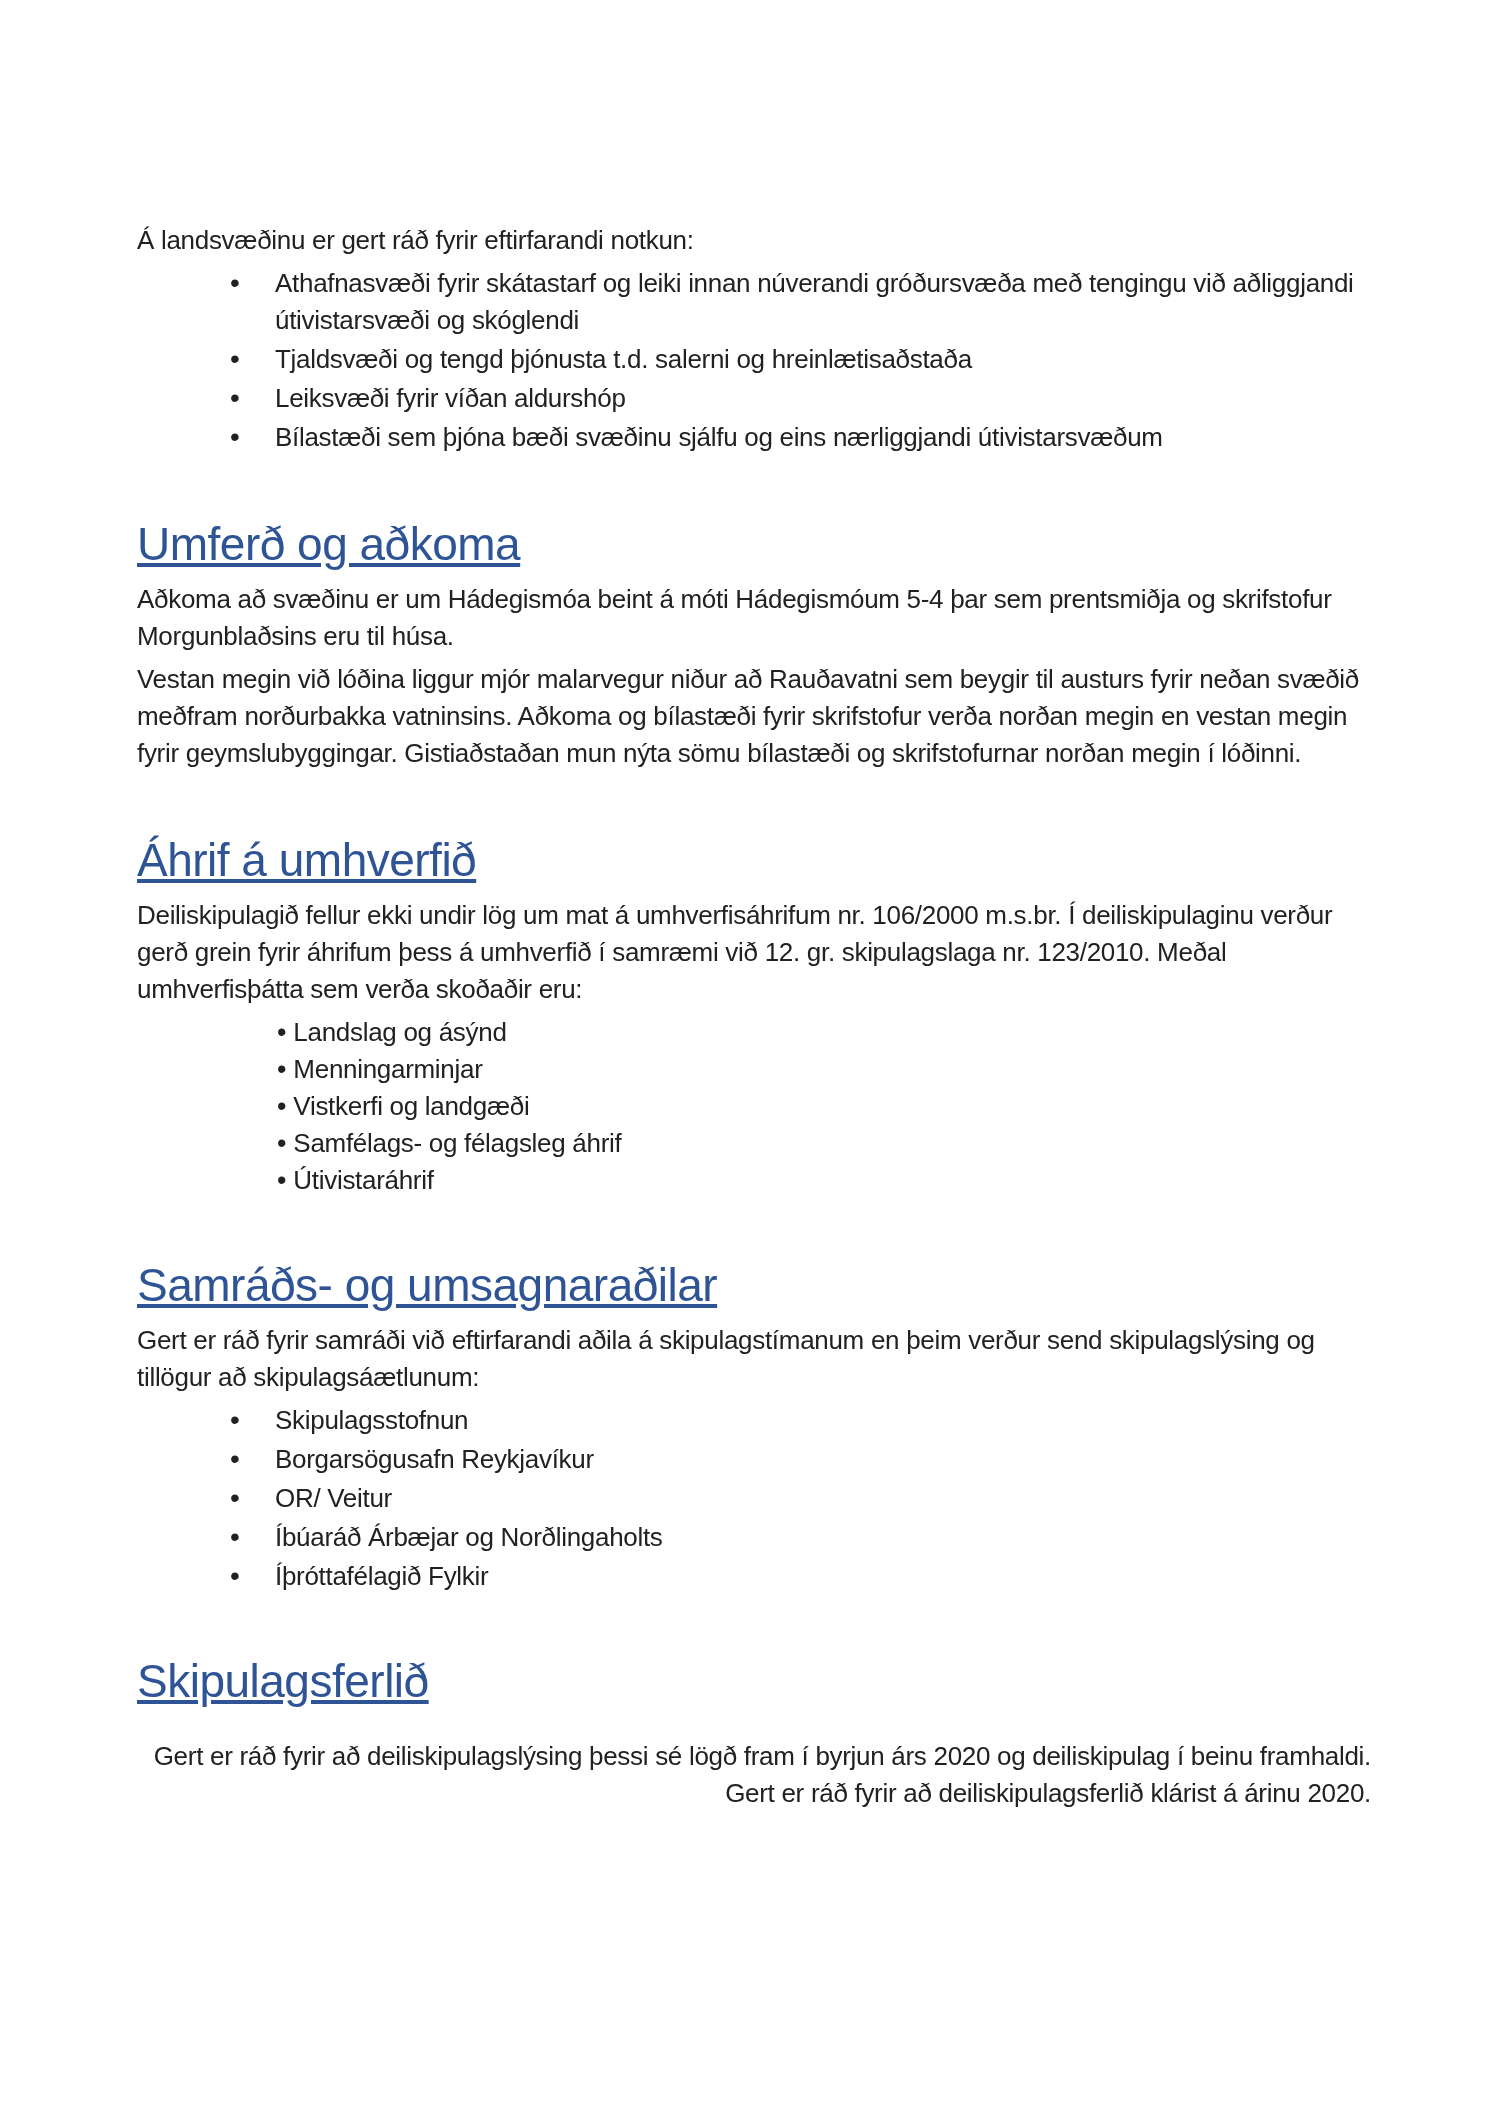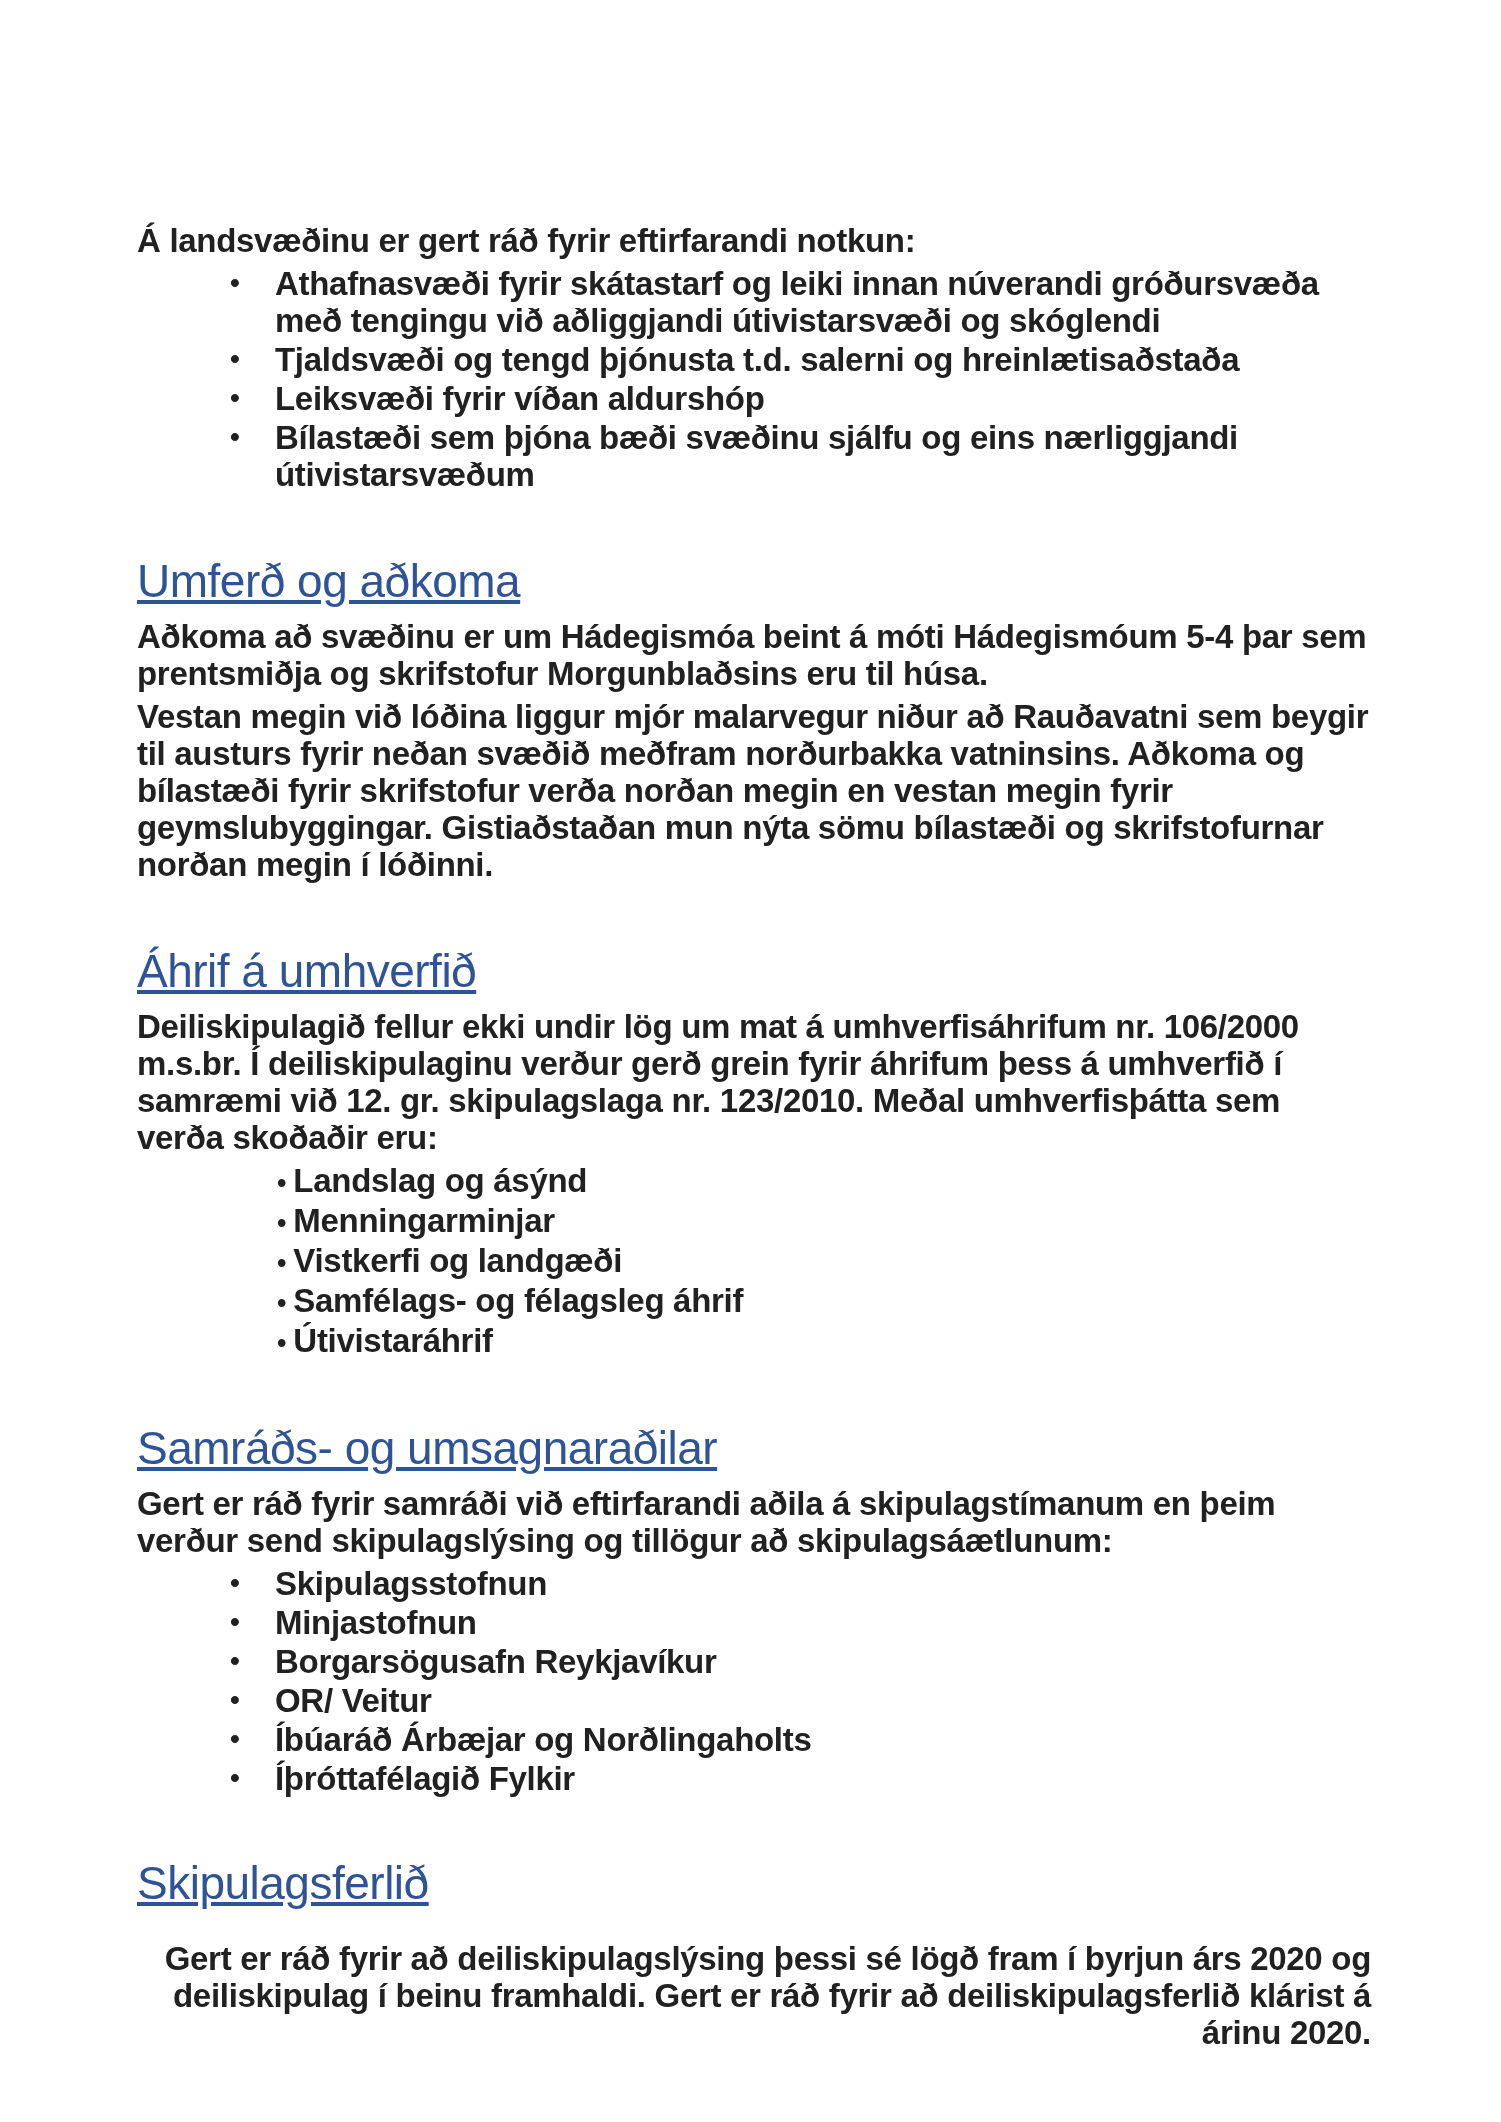--- a/index.html
+++ b/index.html
@@ -11,25 +11,24 @@
     color: #212121;
     overflow: hidden;
   }
   .page {
     box-sizing: border-box;
     width: 1501px;
     height: 2122px;
     padding: 222px 130px 0 137px;
   }
   .body {
-    font-size: 33px;
+    font-size: 26px;
     line-height: 37px;
     letter-spacing: -0.3px;
     margin: 0 0 6px 0;
-    font-weight: bold;
   }
   .heading {
     font-size: 46px;
     line-height: 53px;
     font-weight: 400;
     letter-spacing: -0.5px;
     color: #2F5496;
     margin: 62px 0 10px 0;
     text-decoration: underline;
   }
@@ -84,21 +83,20 @@
     <li class="body">Menningarminjar</li>
     <li class="body">Vistkerfi og landgæði</li>
     <li class="body">Samfélags- og félagsleg áhrif</li>
     <li class="body">Útivistaráhrif</li>
   </ul>
 
   <h2 class="heading gap-lg">Samráðs- og umsagnaraðilar</h2>
   <p class="body">Gert er ráð fyrir samráði við eftirfarandi aðila á skipulagstímanum en þeim verður send skipulagslýsing og tillögur að skipulagsáætlunum:</p>
   <ul class="list-a">
     <li class="body">Skipulagsstofnun</li>
-    <li class="body">Minjastofnun</li>
     <li class="body">Borgarsögusafn Reykjavíkur</li>
     <li class="body">OR/ Veitur</li>
     <li class="body">Íbúaráð Árbæjar og Norðlingaholts</li>
     <li class="body">Íþróttafélagið Fylkir</li>
   </ul>
 
   <h2 class="heading gap-lg">Skipulagsferlið</h2>
   <p class="body para-gap">Gert er ráð fyrir að deiliskipulagslýsing þessi sé lögð fram í byrjun árs 2020 og deiliskipulag í beinu framhaldi. Gert er ráð fyrir að deiliskipulagsferlið klárist á árinu 2020.</p>
 
 </div>

